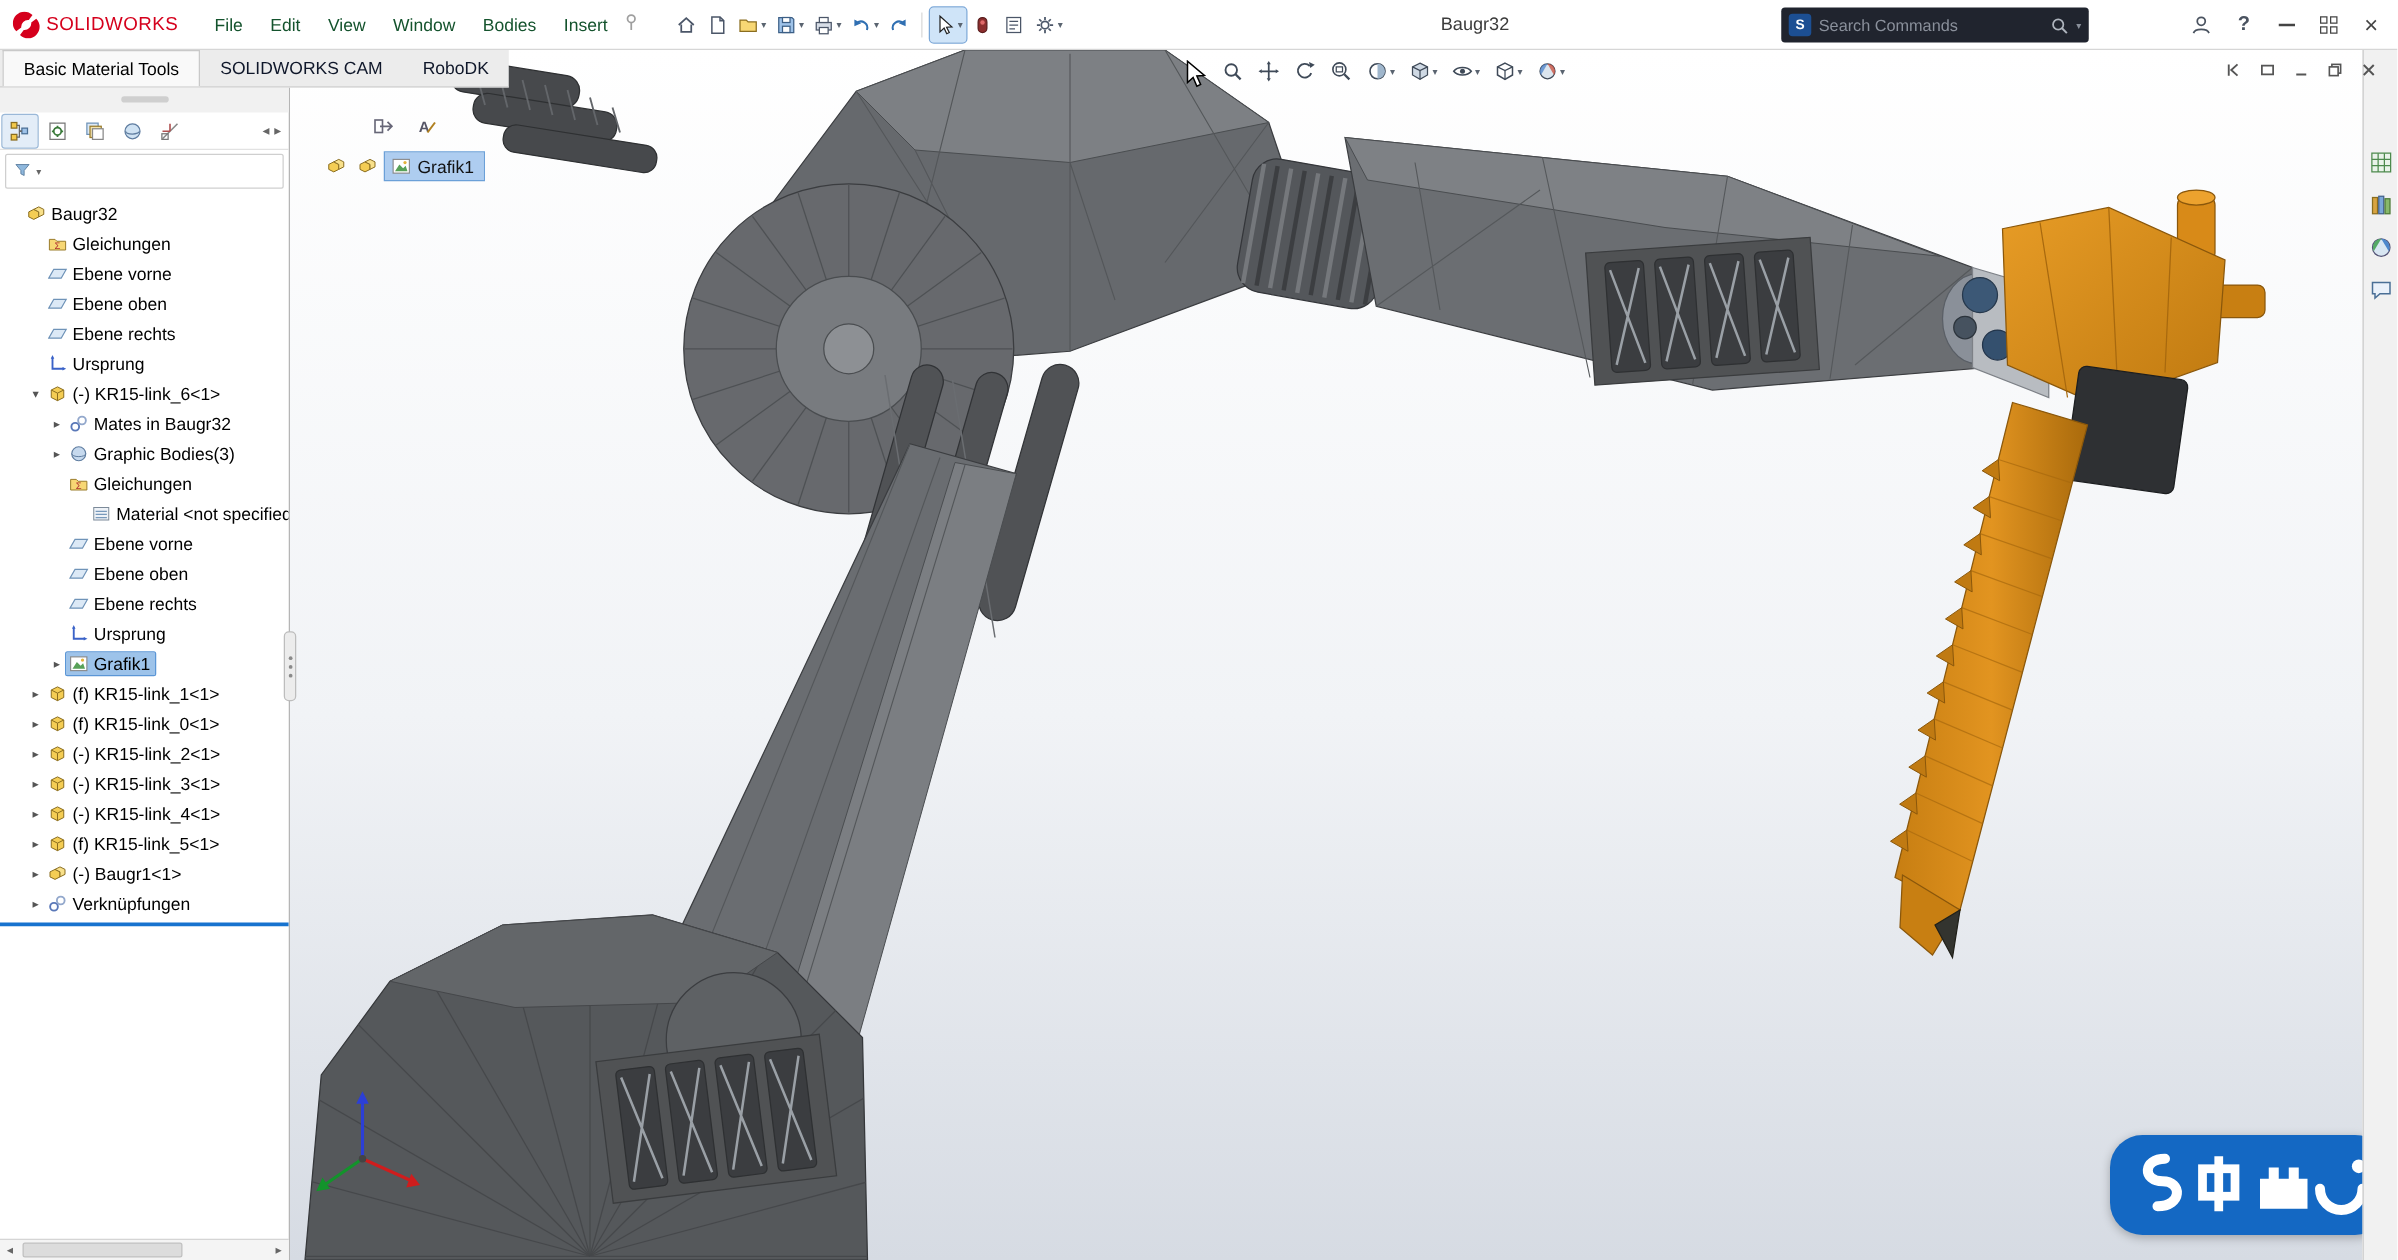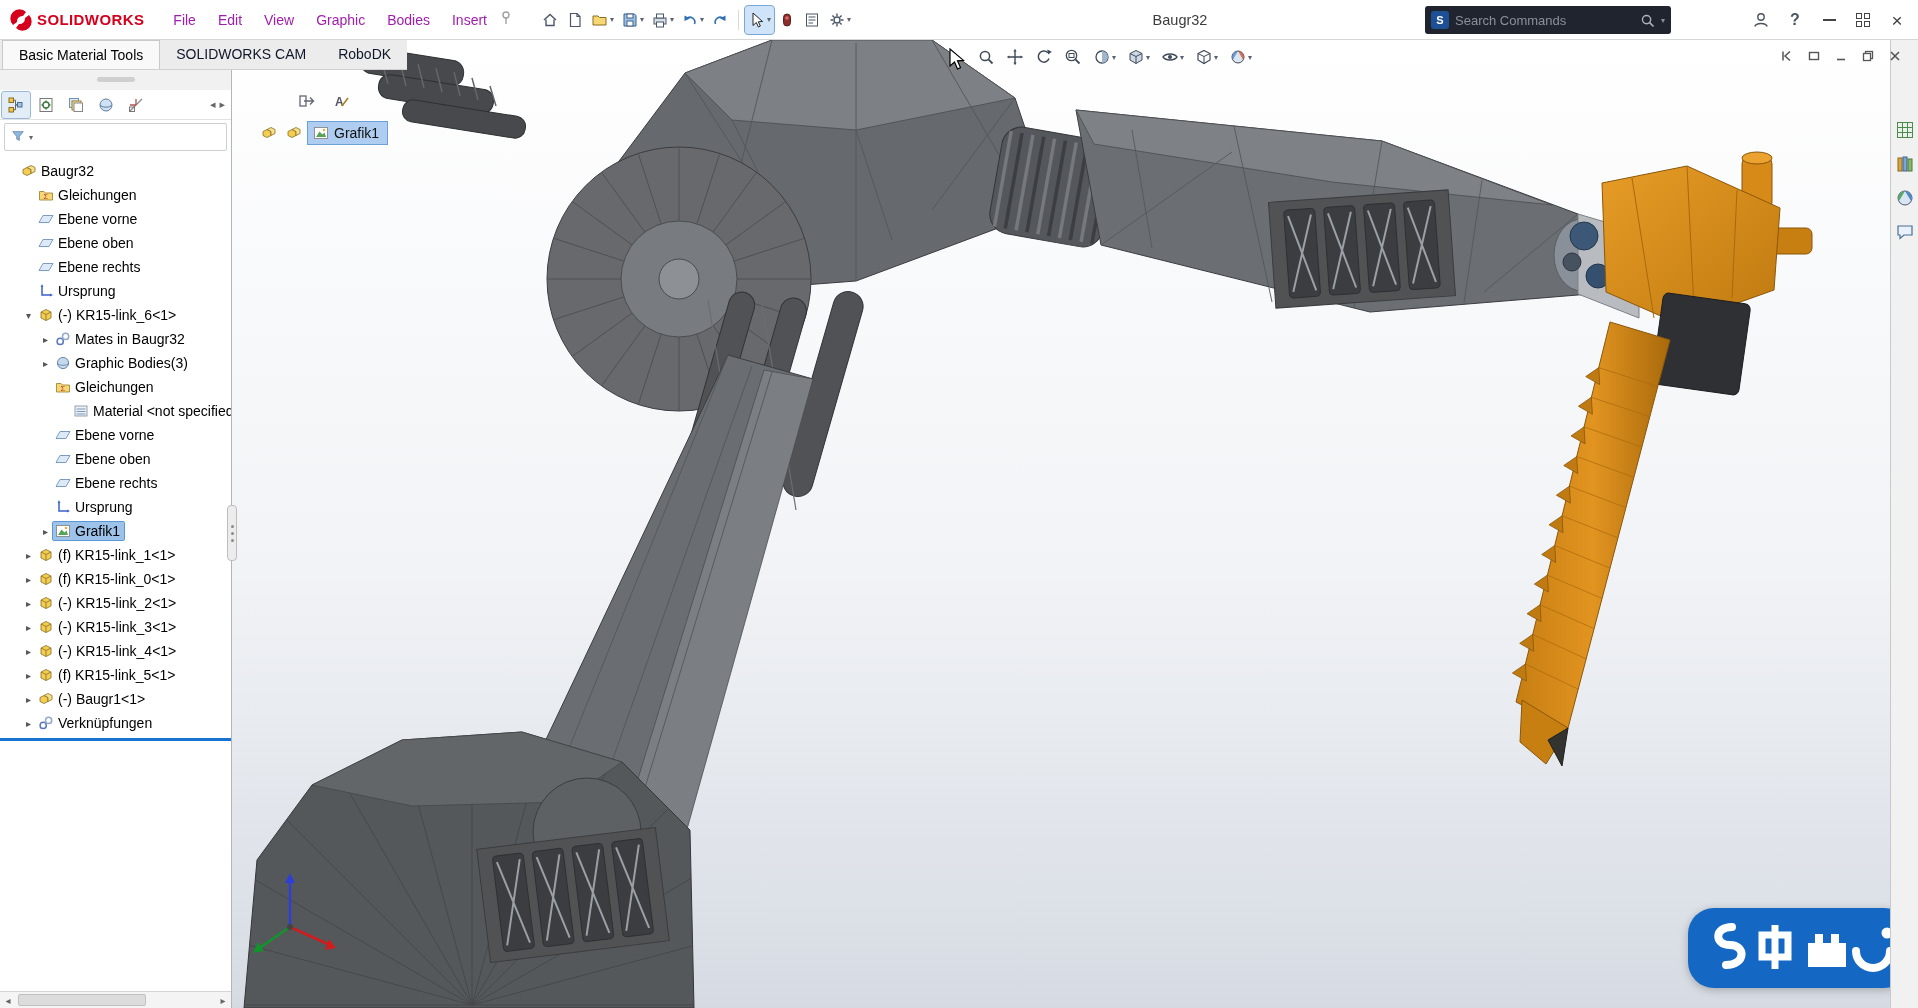--- a/index.html
+++ b/index.html
@@ -6,23 +6,23 @@
   html,body { width:1918px; height:1008px; overflow:hidden; }
   body {
     font-family:"Liberation Sans","DejaVu Sans",sans-serif;
     font-size:14px; color:#222; background:#fff; position:relative;
     -webkit-user-select:none; user-select:none;
   }
   
   .titlebar { position:absolute; left:0; top:0; width:1918px; height:40px;
     background:#ffffff; border-bottom:1px solid #d6d6d6; display:flex; align-items:center; z-index:50; }
   .sw-logo { display:flex; align-items:center; gap:5px; margin-left:10px; }
-  .sw-logo .brand { color:#d5001c; font-weight:bold; font-size:15px; letter-spacing:.4px; }
+  .sw-logo .brand { color:#d5001c; font-weight:normal; font-size:15px; letter-spacing:.4px; }
   .menubar { display:flex; margin-left:18px; }
-  .menubar .menu { padding:0 11px; line-height:40px; font-size:14px; color:#a21caf; cursor:default; }
+  .menubar .menu { padding:0 11px; line-height:40px; font-size:14px; color:#14532d; cursor:default; }
   .pin-icon { margin-left:2px; opacity:.7; }
   .qat { display:flex; align-items:center; margin-left:26px; gap:1px; }
   .qbtn { height:28px; display:flex; align-items:center; padding:0 3px; border-radius:3px; }
   .qbtn.hl { background:#cfe4f8; outline:1px solid #7aa7d8; }
   .qbtn .caret { font-size:8px; color:#5a6470; margin-left:1px; }
   .qat-sep { width:1px; height:20px; background:#d9d9d9; margin:0 5px; }
   .doc-title { position:absolute; left:1180px; top:0; transform:translateX(-50%);
     line-height:40px; font-size:14.5px; color:#3c3c3c; white-space:nowrap; }
   .search-box { position:absolute; left:1425px; top:6px; width:246px; height:28px;
     background:#20242e; border-radius:3px; display:flex; align-items:center; padding:0 6px; gap:6px; }
@@ -112,21 +112,21 @@
     <svg width="22" height="22" viewBox="0 0 22 22">
       <path d="M3 16 A9 9 0 0 1 16 3 L13 7 A5.5 5.5 0 0 0 7 13 Z" fill="#d5001c"></path>
       <path d="M19 6 A9 9 0 0 1 6 19 L9 15 A5.5 5.5 0 0 0 15 9 Z" fill="#d5001c"></path>
     </svg>
     <span class="brand">SOLIDWORKS</span>
   </div>
   <nav class="menubar">
       <span class="menu">File</span>
       <span class="menu">Edit</span>
       <span class="menu">View</span>
-      <span class="menu">Graphic</span>
+      <span class="menu">Window</span>
       <span class="menu">Bodies</span>
       <span class="menu">Insert</span>
     </nav>
   <span class="pin-icon">
     <svg width="12" height="14" viewBox="0 0 12 14">
         <circle cx="6" cy="4" r="3" fill="none" stroke="#777" stroke-width="1.4"></circle>
         <line x1="6" y1="7" x2="6" y2="13" stroke="#777" stroke-width="1.4"></line>
       </svg>
   </span>
   <div class="qat">

